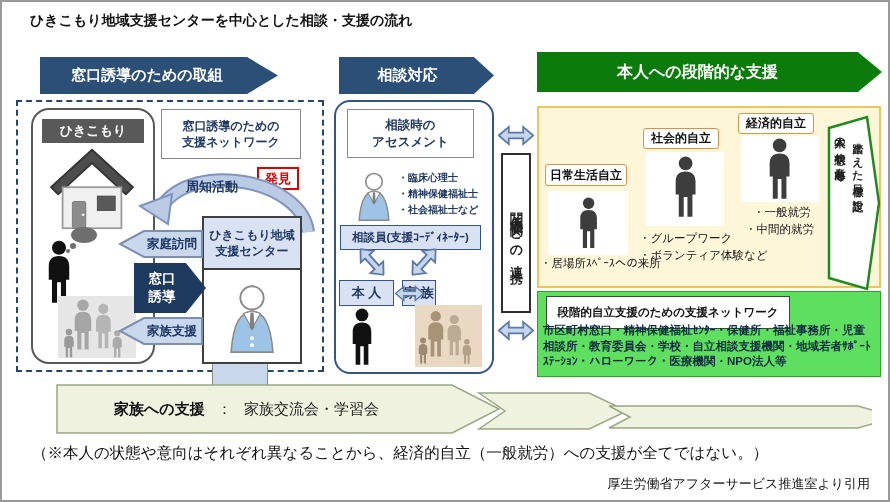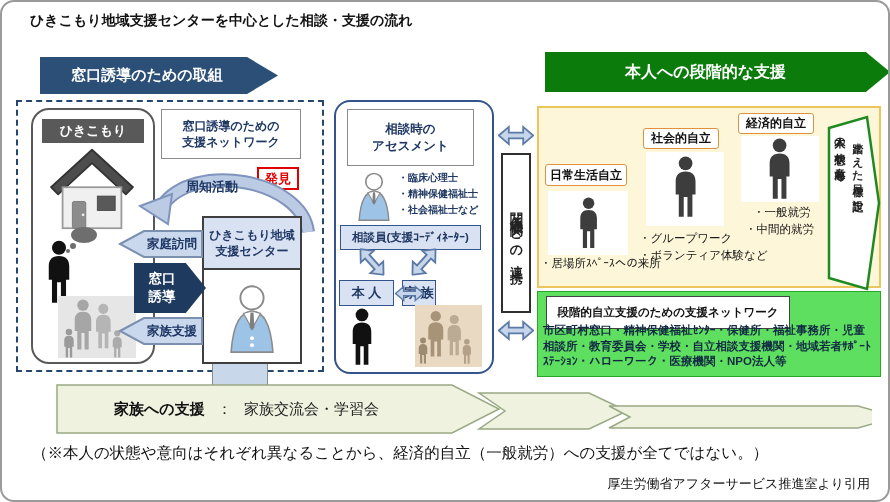--- a/index.html
+++ b/index.html
@@ -1,27 +1,27 @@
 <!DOCTYPE html>
 <html><head>
 <meta charset="utf-8">
 <style>
   html,body{margin:0;padding:0;background:#fff;}
   #canvas{
     position:relative;width:890px;height:502px;box-sizing:border-box;
-    background:#fff;border:2px solid #9a9a9a;border-radius:14px;overflow:hidden;
+    background:#fff;border:2px solid #9a9a9a;border-radius:0;overflow:hidden;
     font-family:"Liberation Sans",sans-serif;color:#111;
   }
   .abs{position:absolute;box-sizing:border-box;}
   .ctr{display:flex;align-items:center;justify-content:center;text-align:center;}
   .pre{white-space:pre-line;}
   .navy{color:#1f3864;}
   .hdr{color:#fff;font-weight:bold;display:flex;align-items:center;justify-content:center;}
   .hdr-blue{background:#2b4f76;clip-path:polygon(0 0,87% 0,100% 50%,87% 100%,0 100%);}
-  .hdr-green{background:#0b7c0b;clip-path:polygon(0 0,93% 0,100% 50%,93% 100%,0 100%);margin-left:8px;}
+  .hdr-green{background:#0b7c0b;clip-path:polygon(0 0,93% 0,100% 50%,93% 100%,0 100%);}
   .stage-label{background:#fff;border:1.6px solid #e0913f;border-radius:3px;font-weight:bold;font-size:12px;color:#111;}
   .fig-box{background:#fff;}
   .blue-box{background:#d9e2f3;border:1.5px solid #34558b;font-weight:bold;color:#1f3864;}
   svg{display:block;}
 </style>
 </head>
 <body>
 
 <div id="canvas">
 
@@ -31,20 +31,21 @@
         <circle cx="30" cy="12" r="11"></circle>
         <path d="M30,25 C41,25 46,31 46,41 L46,62 L41,62 L41,98 L33,98 L33,66 L27,66 L27,98 L19,98 L19,62 L14,62 L14,41 C14,31 19,25 30,25 Z"></path>
       </g>
       <polygon id="dblarrow" points="2,32 30,8 30,24 70,24 70,8 98,32 70,56 70,40 30,40 30,56"></polygon>
     </defs>
   </svg>
 
   <div class="abs" style="left:28px;top:10px;font-size:14px;font-weight:bold;">ひきこもり地域支援センターを中心とした相談・支援の流れ</div>
 
   <div class="abs hdr hdr-blue" style="left:38px;top:55px;width:238px;height:37px;font-size:15px;padding-right:24px;">窓口誘導のための取組</div>
+  <div class="abs hdr hdr-blue" style="left:337px;top:55px;width:155px;height:37px;font-size:15px;padding-right:18px;">相談対応</div>
   <div class="abs hdr hdr-green" style="left:535px;top:50px;width:345px;height:40px;font-size:16px;padding-right:24px;">本人への段階的な支援</div>
 
   <div class="abs" style="left:14px;top:98px;width:308px;height:272px;border:2.5px dashed #24476f;"></div>
 
   <div class="abs" style="left:29px;top:106px;width:124px;height:256px;border:2px solid #595959;border-radius:18px;background:#fff;"></div>
 
   <div class="abs ctr" style="left:40px;top:117px;width:102px;height:24px;background:#595959;color:#fff;font-size:13px;font-weight:bold;">ひきこもり</div>
 
   <svg class="abs" style="left:44px;top:146px;" width="92" height="82" viewBox="0 0 100 92">
     <polygon points="50,2 96,44 88,52 50,17 12,52 4,44" fill="#4d4d4d" stroke="#333" stroke-width="2" stroke-linejoin="round"></polygon>
@@ -107,21 +108,21 @@
   <div class="abs ctr pre" style="left:132px;top:261px;width:72px;height:50px;background:#1f3a5f;clip-path:polygon(0 0,72% 0,100% 50%,72% 100%,0 100%);color:#fff;font-size:13.5px;font-weight:bold;line-height:1.3;padding-right:16px;">窓口
 誘導</div>
 
   <svg class="abs" style="left:116px;top:314px;" width="86" height="30" viewBox="0 0 86 30">
     <polygon points="2,15 26,2 84,2 84,28 26,28" fill="#c9d8ec" stroke="#7b8fae" stroke-width="2"></polygon>
   </svg>
   <div class="abs ctr navy" style="left:138px;top:314px;width:64px;height:30px;font-size:12.5px;font-weight:bold;">家族支援</div>
 
   <div class="abs" style="left:332px;top:98px;width:160px;height:274px;border:2.5px solid #34558b;border-radius:16px;background:#fff;"></div>
 
-  <div class="abs ctr pre navy" style="left:345px;top:107px;width:127px;height:57px;border:1.5px solid #8a8a8a;background:#fff;font-size:12.5px;font-weight:bold;line-height:1.35;">相談時の
+  <div class="abs ctr pre navy" style="left:345px;top:107px;width:127px;height:49px;border:1.5px solid #8a8a8a;background:#fff;font-size:12.5px;font-weight:bold;line-height:1.35;">相談時の
 アセスメント</div>
 
   <svg class="abs" style="left:350px;top:166px;" width="44" height="56" viewBox="0 0 80 92">
     <circle cx="40" cy="20" r="15" fill="#fff" stroke="#8a8a8a" stroke-width="3"></circle>
     <path d="M40,37 C26,39 16,50 13,90 L67,90 C64,50 54,39 40,37 Z" fill="#9dc3e6" stroke="#8a8a8a" stroke-width="2.5"></path>
     <polygon points="40,37 29,40 40,60 51,40" fill="#fff" stroke="#8a8a8a" stroke-width="2"></polygon>
     <path d="M38,39 L42,39 L43,58 L40,62 L37,58 Z" fill="#7f7f7f"></path>
   </svg>
   <div class="abs navy" style="left:396px;top:168px;font-size:10px;font-weight:bold;line-height:1.6;">
     <div>・臨床心理士</div>

